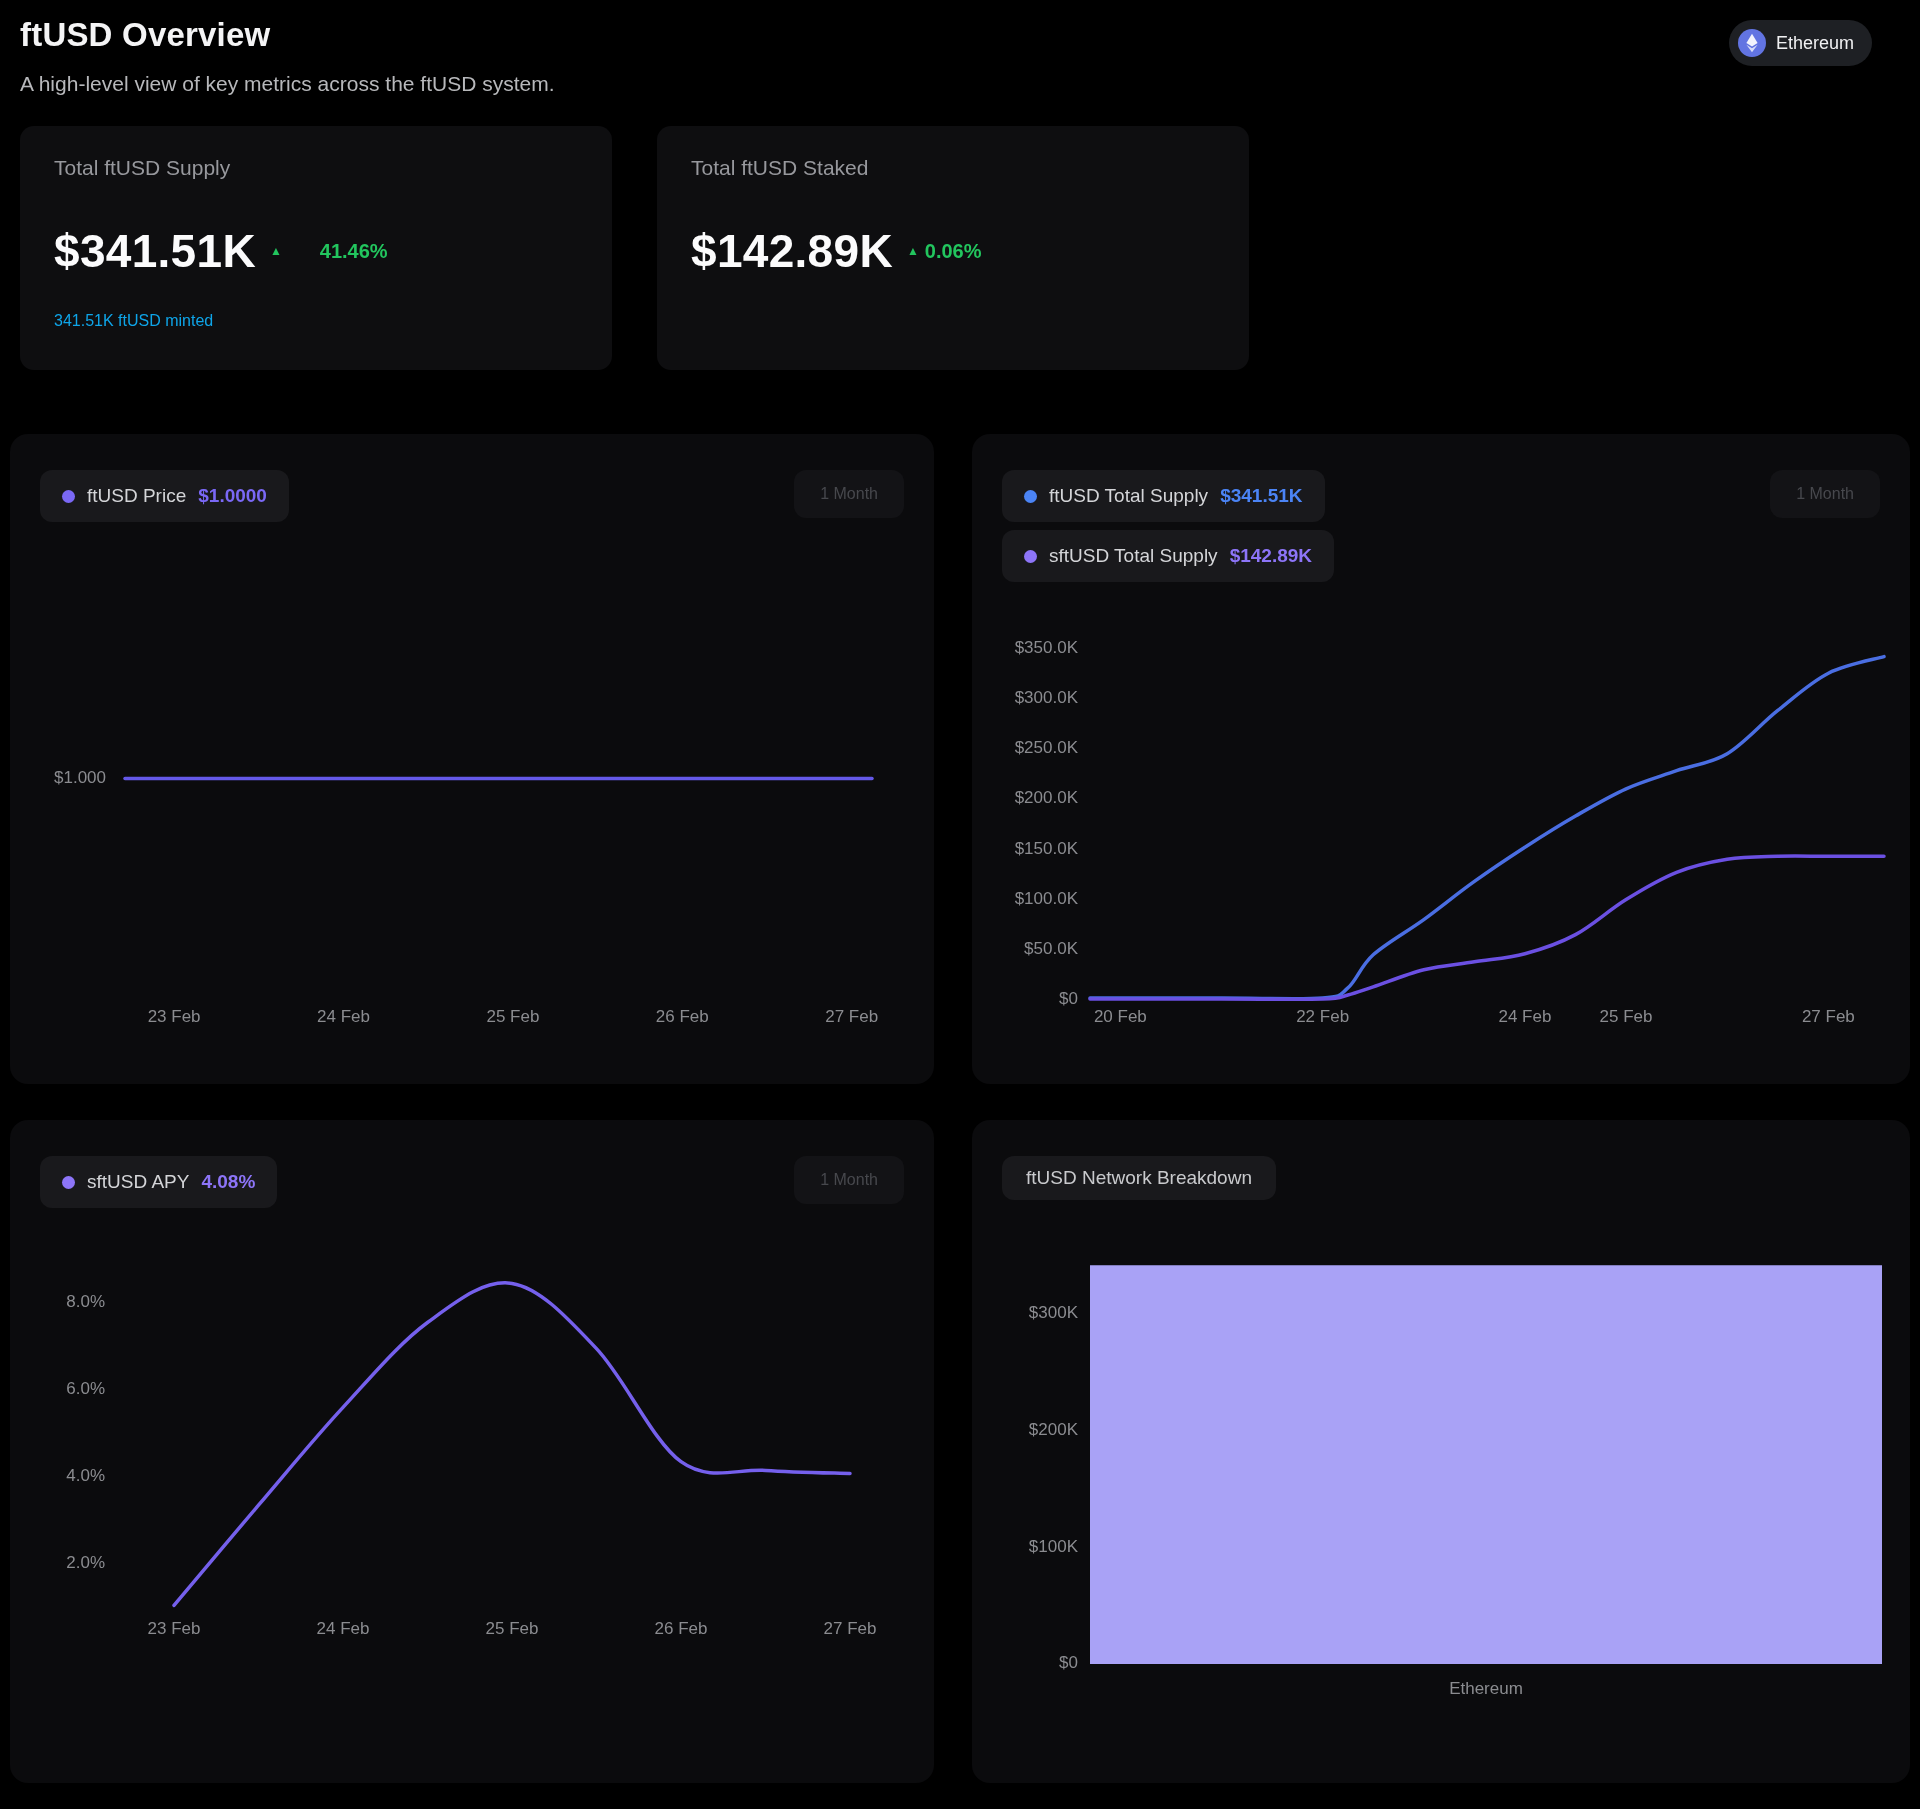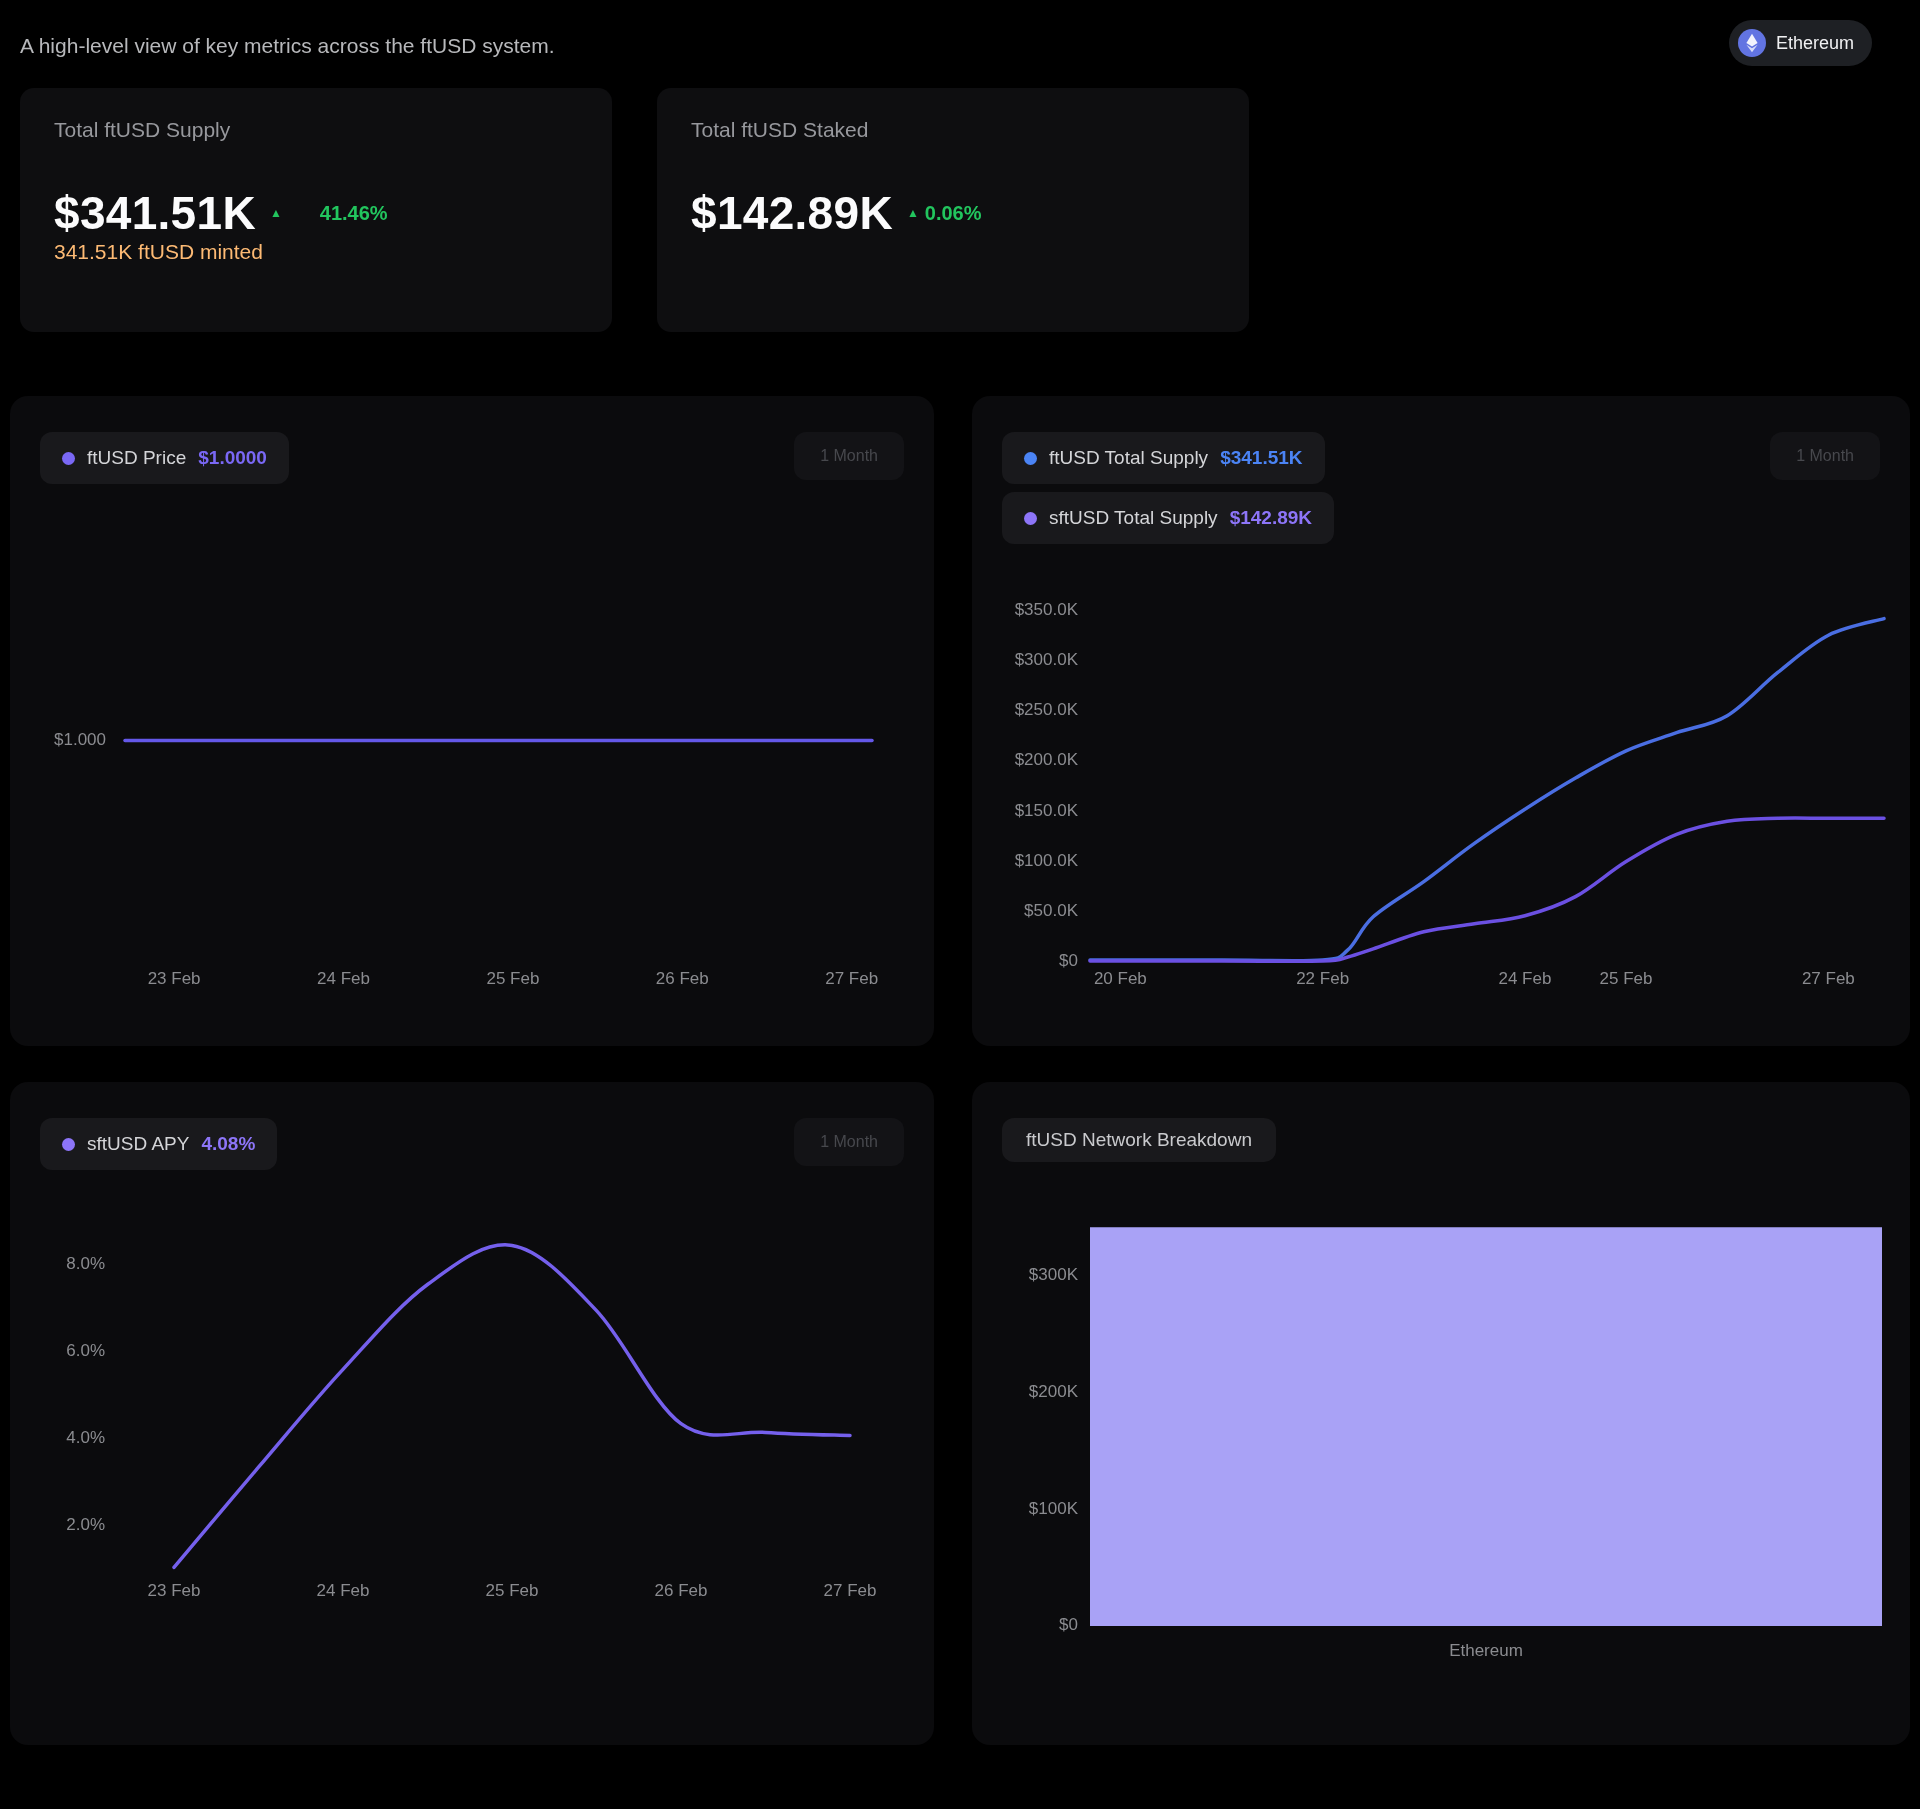--- a/index.html
+++ b/index.html
@@ -16,21 +16,21 @@
 
   
   .metrics{display:grid;grid-template-columns:repeat(3,1fr);gap:45px;margin:30px 34px 0 20px;}
   .card{height:244px;background:#0e0e10;border-radius:14px;padding:30px 34px;box-sizing:border-box;}
   .card .label{font-size:21px;color:#97989d;display:flex;align-items:center;gap:10px;}
   .card .valrow{margin-top:44px;display:flex;align-items:center;gap:14px;}
   .card .value{font-size:46px;font-weight:700;color:#fbfbfc;letter-spacing:.3px;}
   .card .delta{display:flex;align-items:center;gap:6px;}
   .card .delta .tri{font-size:12px;line-height:1;}
   .card .delta .pct{font-size:20px;font-weight:600;}
-  .card .sub{font-size:21px;color:#fdba74;}
+  .card .sub{margin-top:34px;font-size:16px;color:#0ea5e9;}
   .info-i{width:20px;height:20px;border:1.5px solid #85868b;border-radius:50%;display:inline-flex;
     align-items:center;justify-content:center;font-size:13px;color:#85868b;cursor:pointer;box-sizing:border-box;}
 
   
   .charts{display:grid;grid-template-columns:924px 938px;column-gap:38px;row-gap:36px;margin:64px 10px 0 10px;}
   .panel{position:relative;background:#0b0b0d;border-radius:18px;overflow:hidden;}
   .p1,.p2{height:650px;}
   .p3,.p4{height:663px;}
   .panel svg{position:absolute;inset:0;}
   .legend{position:absolute;left:30px;display:inline-flex;align-items:center;gap:12px;height:52px;
@@ -44,20 +44,21 @@
     display:flex;align-items:center;font-size:19px;color:#c9cacd;z-index:2;}
   svg text{font-family:"Liberation Sans",sans-serif;}
   svg .tick{fill:#8b8c90;font-size:17px;}
 </style>
 </head>
 <body>
 
 <div class="page">
 
   <div class="hdr">
+    <h1>ftUSD Overview</h1>
     <div class="net-badge">
       <span style="display:inline-flex;">
         <svg width="28" height="28" viewBox="0 0 24 24" style="position:static;">
           <circle cx="12" cy="12" r="12" fill="#6274e2"></circle>
           <path d="M12 4 L16.8 12.1 L12 15 L7.2 12.1 Z" fill="#fff" opacity="0.92"></path>
           <path d="M12 16.5 L16.8 13.6 L12 20 L7.2 13.6 Z" fill="#fff" opacity="0.75"></path>
         </svg>
       </span>
       <span class="lbl">Ethereum</span>
     </div>

